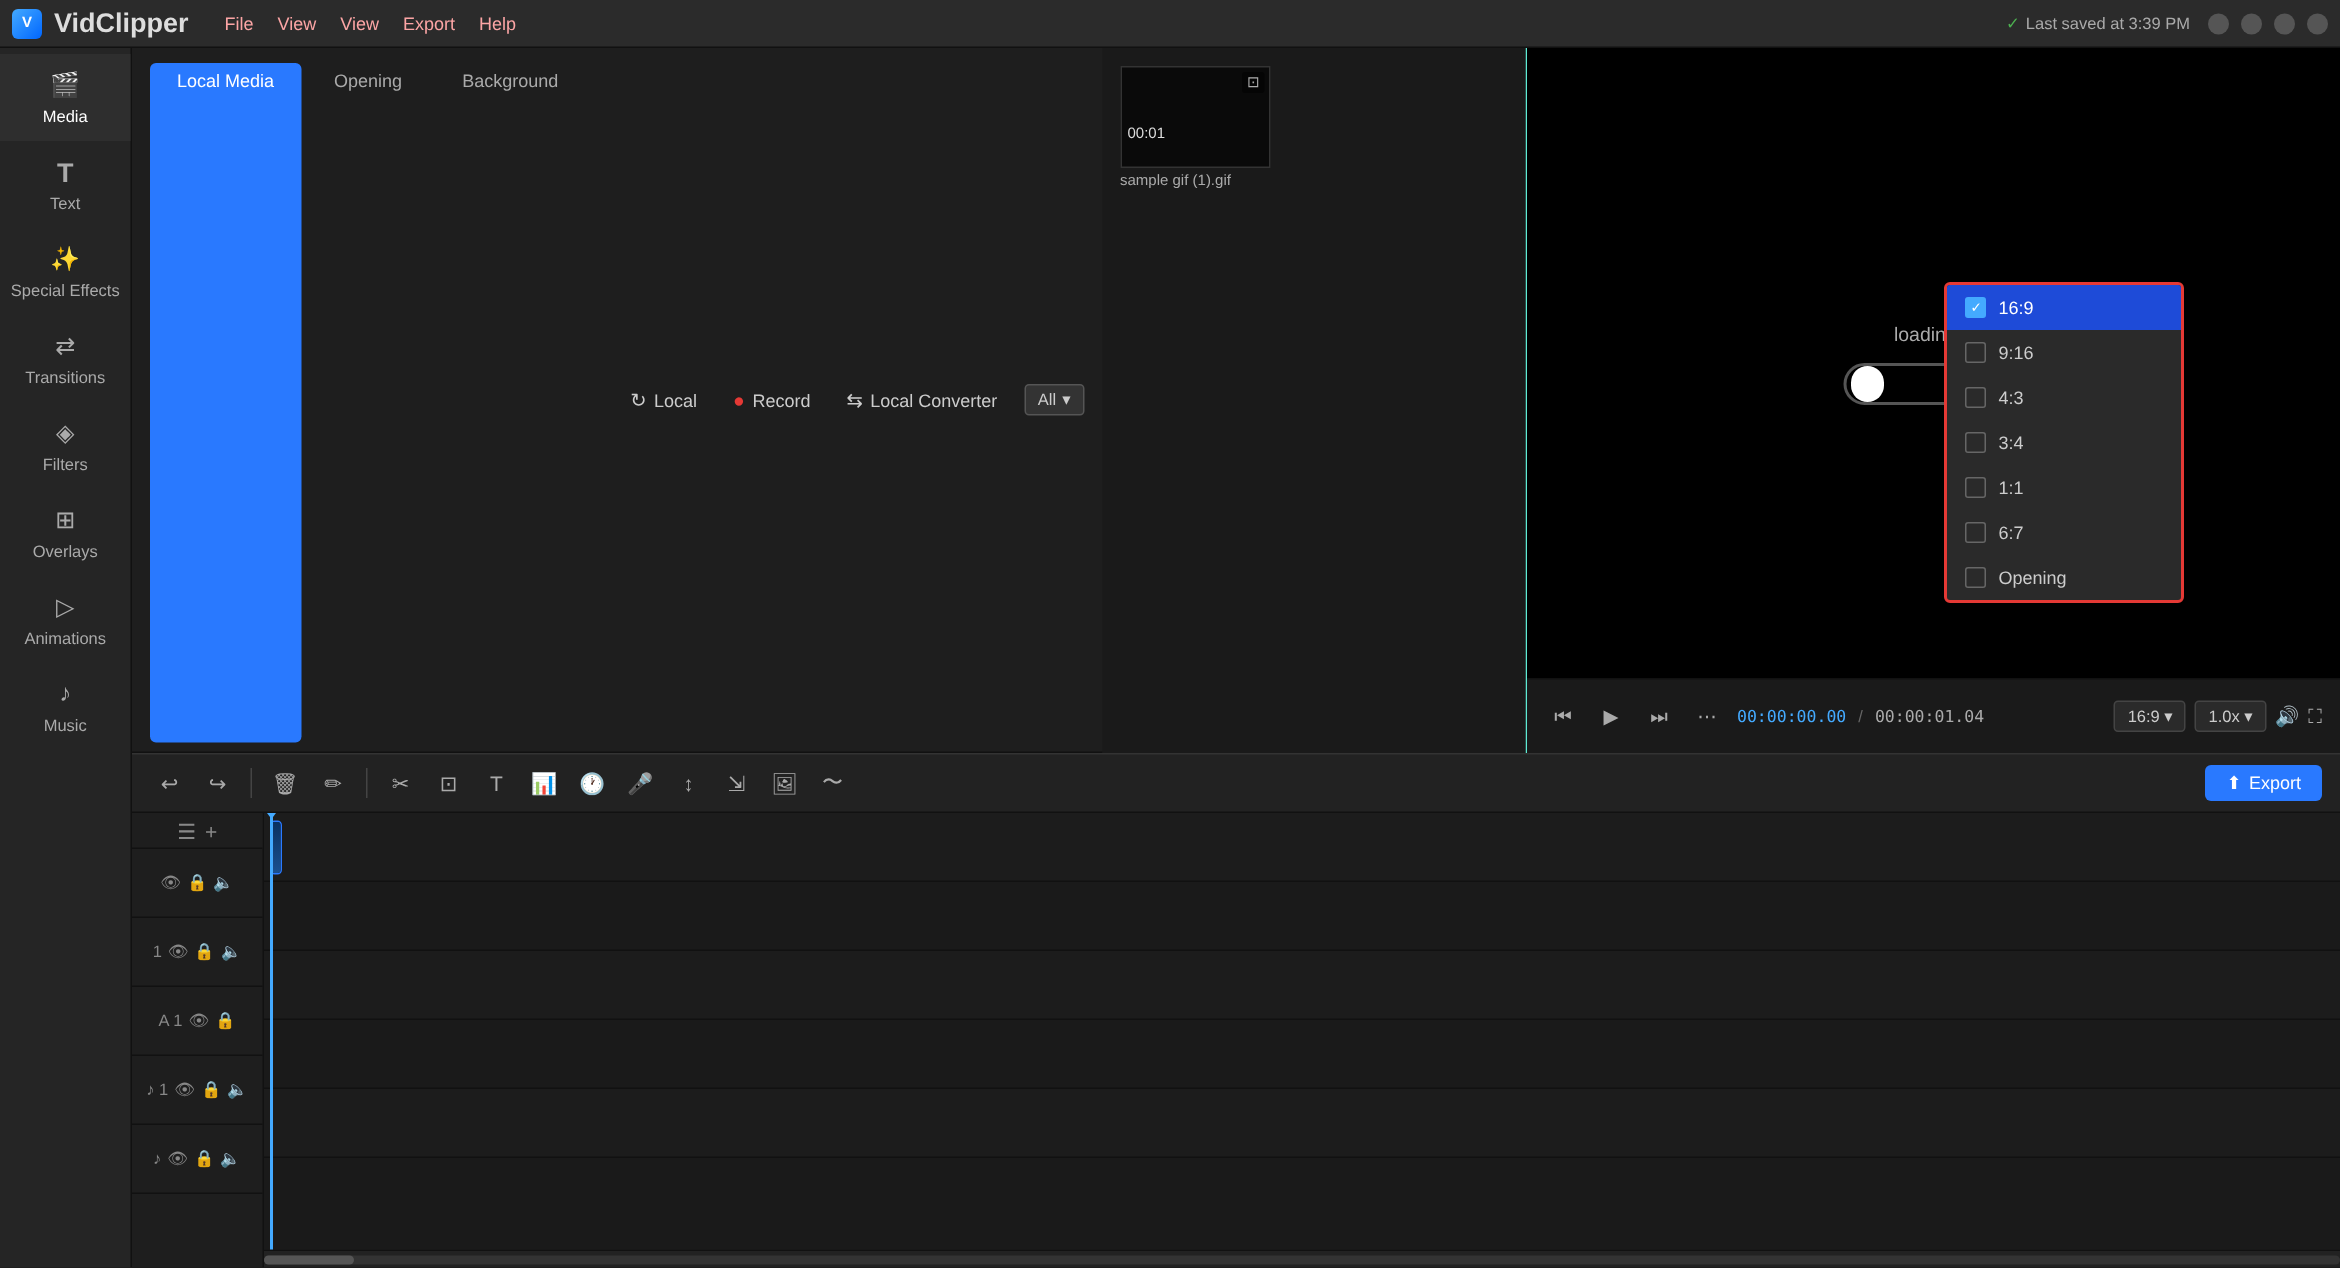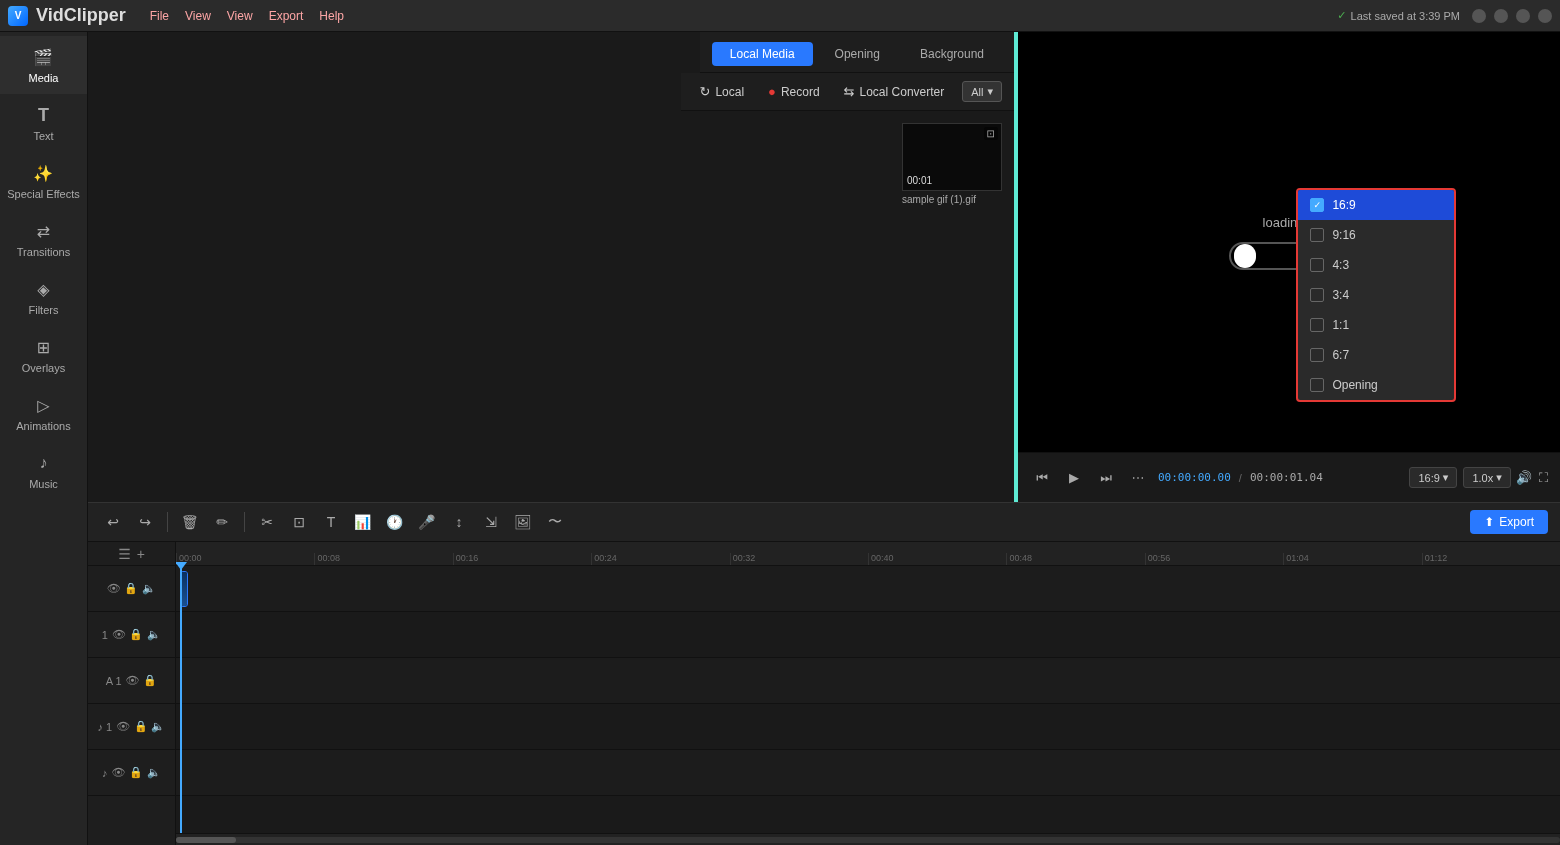--- a/index.html
+++ b/index.html
@@ -120,24 +120,22 @@
     
     .top-panel {
       display: flex;
       height: 470px;
     }
 
     
     .media-panel {
       width: 930px;
       background: #1a1a1a;
-      border-right: 4px solid #5eead4;
-      display: flex;
-      flex-direction: column;
-      align-items: flex-end;
+      border-right: 1px solid #5eead4;
+      display: flex;
     }
     .media-tabs {
       display: flex;
       gap: 4px;
       padding: 10px 12px 6px;
       background: #1e1e1e;
       border-bottom: 1px solid #111;
     }
     .media-tab {
       padding: 5px 18px;
@@ -212,21 +210,21 @@
     }
     .thumb-expand {
       color: #aaa;
       font-size: 10px;
       background: rgba(0,0,0,0.5);
       padding: 1px 3px;
       border-radius: 2px;
     }
     .thumb-duration {
       position: absolute;
-      bottom: 4px;
+      bottom: 16px;
       left: 4px;
       color: #ddd;
       font-size: 10px;
     }
     .thumb-name {
       font-size: 10px;
       color: #aaa;
       margin-top: 3px;
       max-width: 100px;
       word-break: break-all;
@@ -758,34 +756,20 @@
           <div class="track-label">
             <span style="color:#888;font-size:11px;">♪</span>
             <span class="track-vis-icon">👁</span>
             <span class="track-lock-icon">🔒</span>
             <span class="track-vol-icon">🔈</span>
           </div>
         </div>
 
         <div style="flex:1;display:flex;flex-direction:column;overflow:hidden;">
 
-          <div class="timeline-ruler" style="margin-left:0;">
-            <div class="ruler-marks">
-              <div class="ruler-mark">00:00</div>
-              <div class="ruler-mark">00:08</div>
-              <div class="ruler-mark">00:16</div>
-              <div class="ruler-mark">00:24</div>
-              <div class="ruler-mark">00:32</div>
-              <div class="ruler-mark">00:40</div>
-              <div class="ruler-mark">00:48</div>
-              <div class="ruler-mark">00:56</div>
-              <div class="ruler-mark">01:04</div>
-              <div class="ruler-mark">01:12</div>
-            </div>
-          </div>
 
           <div class="tracks-content">
 
             <div class="playhead" style="left:4px;">
               <div class="playhead-head"></div>
             </div>
 
             <div class="track-row">
 
               <div class="track-clip" style="left:4px; width:8px;">

